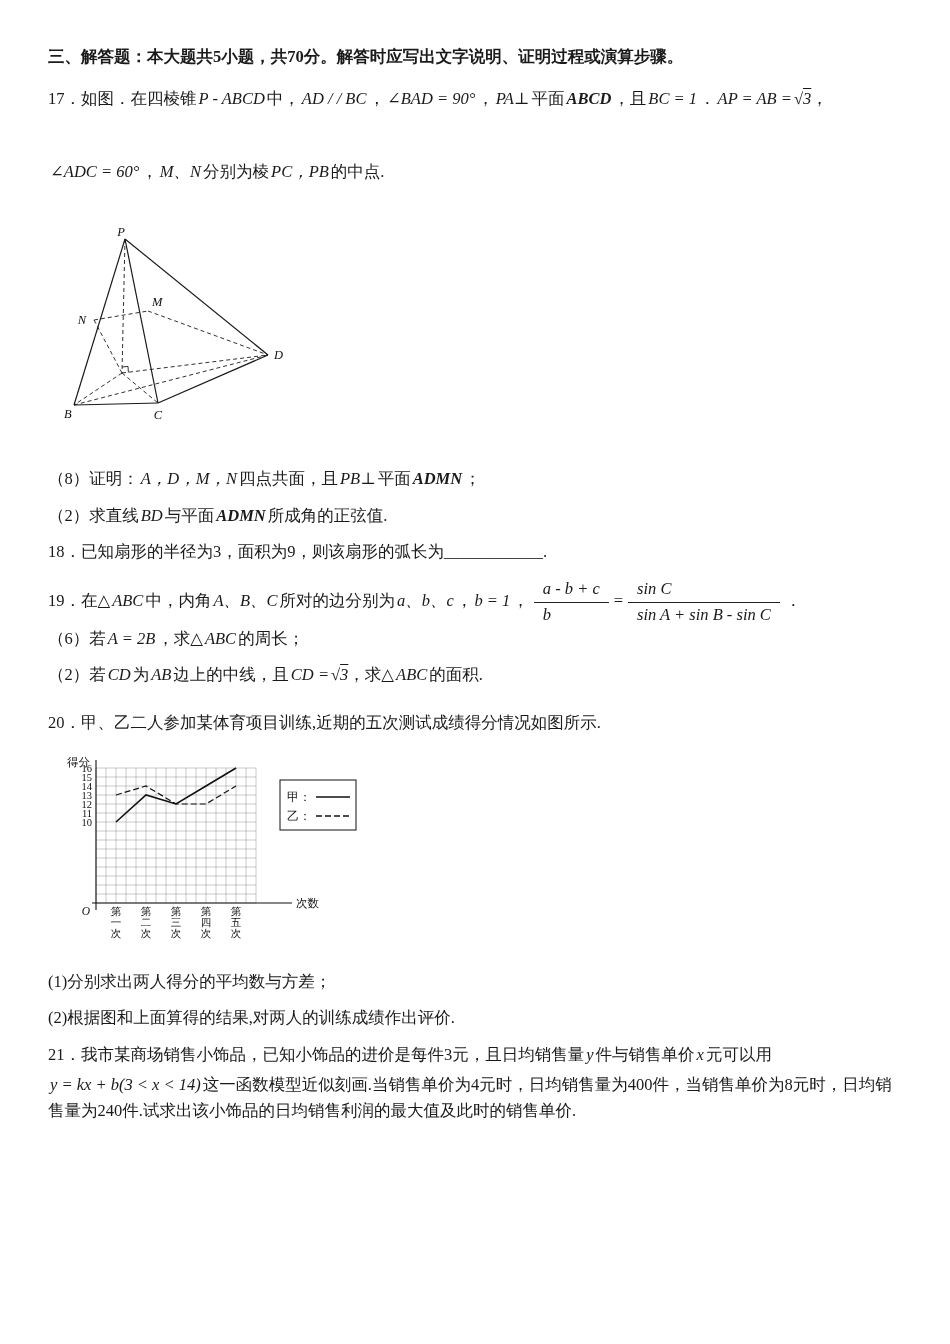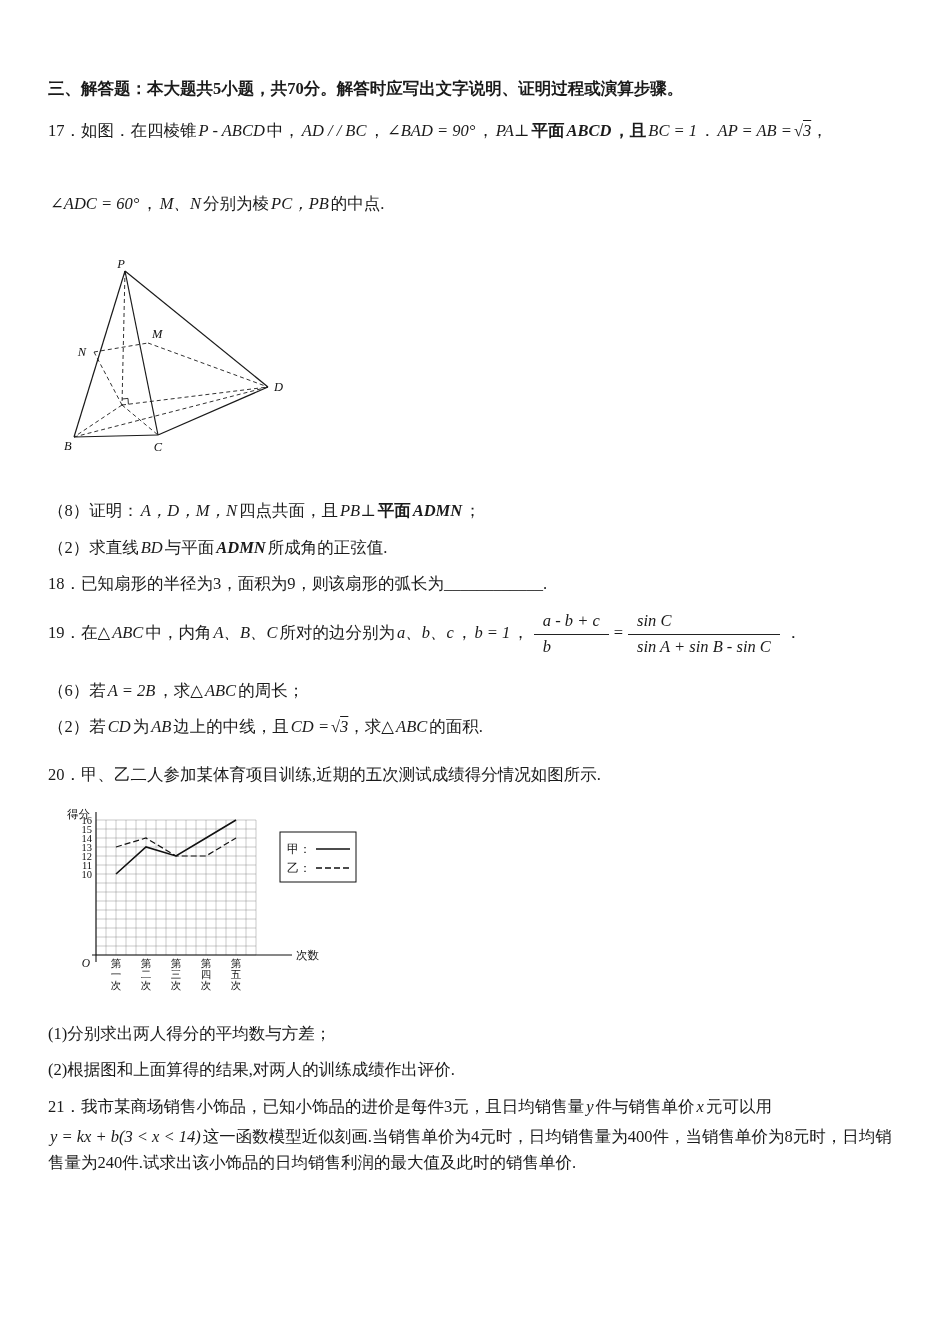--- a/index.html
+++ b/index.html
@@ -3,39 +3,39 @@
 <meta charset="utf-8">
 <style>
   * { margin:0; padding:0; box-sizing:border-box; }
   html,body { background:#ffffff; }
   body {
     width:950px; min-height:1344px; margin:0 auto;
     color:#1a1a1a;
     font-family:"Liberation Serif","DejaVu Serif",serif;
     font-size:16.5px;
   }
-  .page { padding:76px 44px 40px 48px; }
+  .page { padding:44px 44px 40px 48px; }
   .line { line-height:1.6; margin-bottom:12px; }
   .hdr { font-weight:bold; margin-bottom:16px; }
   .m { font-style:italic; padding:0 2px; }
-  .b { font-weight:bold; }
+  .b { font-weight:normal; }
   .bm { font-weight:bold; font-style:italic; padding:0 2px; }
   .sqrt { white-space:nowrap; }
   .sqrt .radical { font-style:normal; }
   .sqrt .vinculum { text-decoration:overline; font-style:italic; }
   .frac { display:inline-block; vertical-align:middle; 
           font-style:italic; line-height:1.25; margin:0 5px; }
   .frac .num { display:block; padding:0 9px 2px; border-bottom:1.3px solid #222; }
   .frac .den { display:block; padding:2px 9px 0; }
   .p17-l1 { margin-bottom:46px; }
   .p17-l2 { margin-bottom:42px; }
   .figure-wrap { margin:0 0 26px 12px; }
   .subq { margin-bottom:10px; }
   .p18-line { margin-bottom:14px; }
-  .p19-l1 { margin-bottom:20px; }
+  .p19-l1 { margin-bottom:0; }
   .p19-q2 { margin-bottom:22px; }
   .p20-intro { margin-bottom:17px; }
   .chart-wrap { margin:0 0 18px 14px; }
   .p21-l1 { margin-bottom:4px; }
   .p21-l2 { margin-bottom:0; }
   
   .edges-solid line { stroke:#1a1a1a; stroke-width:1.2; fill:none; }
   .edges-dashed line { stroke:#1a1a1a; stroke-width:0.9; stroke-dasharray:4 3; fill:none; }
   .right-angle { stroke:#1a1a1a; stroke-width:0.9; fill:none; }
   .vertex { font-style:italic; font-size:12.5px; fill:#111;

